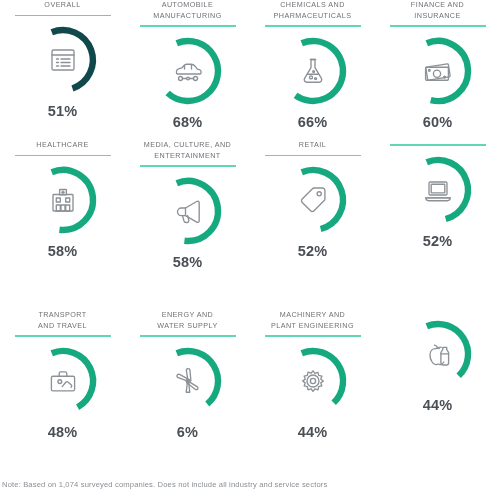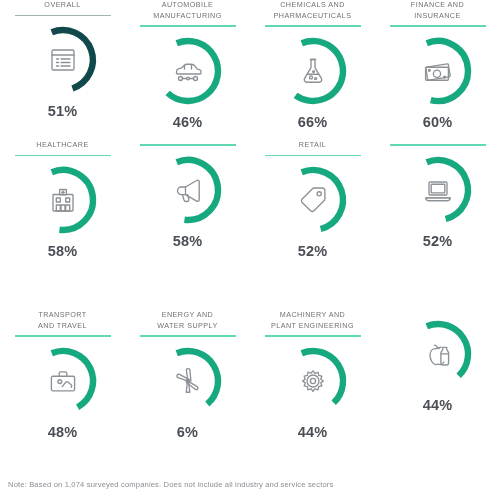--- a/index.html
+++ b/index.html
@@ -75,21 +75,21 @@
   }
   .pct {
     margin-top: 6px;
     font-size: 14.5px;
     font-weight: bold;
     color: #4a4f55;
     letter-spacing: 0.2px;
   }
   .note {
     position: absolute;
-    left: 8px;
+    left: 2px;
     bottom: 11px;
     font-size: 7.6px;
     color: #8a8f94;
     letter-spacing: 0.15px;
   }
 </style>
 </head>
 <body>
 
 <div id="infographic">
@@ -133,21 +133,21 @@
               <path d="M3.5 15.5c0-1 .8-2.2 2-2.6l3.2-1 2.6-2.6c.7-.7 1.6-1.1 2.6-1.1h4.3c1.5 0 2.9.7 3.8 1.9l2.3 3 2.1.6c1 .3 1.6 1 1.6 1.9v1.4c0 .6-.5 1-1 1H4.5c-.6 0-1-.4-1-1z"></path>
               <path d="M11.5 9.4v3.6M18.5 9v4"></path>
               <circle cx="7.5" cy="22.5" r="2"></circle>
               <circle cx="22.5" cy="22.5" r="2"></circle>
               <circle cx="15" cy="22.5" r="1.4"></circle>
               <line x1="9.5" y1="22.5" x2="13.6" y2="22.5"></line>
               <line x1="16.4" y1="22.5" x2="20.5" y2="22.5"></line>
             </svg>
           </div>
         </div>
-        <div class="pct">46%</div>
+        <div class="pct">68%</div>
       </div>
       <div class="cell">
         <div class="cell-head">
           <div class="title">CHEMICALS AND
 PHARMACEUTICALS</div>
           <div class="divider"></div>
         </div>
         <div class="gauge-wrap">
           <svg viewBox="0 0 74 74">
             <path d="M 25.76 9.18 A 30 30 0 1 1 19.54 61.39" fill="none" stroke="#16a97f" stroke-width="6.4" stroke-linecap="butt"></path>
@@ -206,20 +206,22 @@
               <rect x="8.3" y="20" width="4" height="6"></rect>
               <rect x="17.7" y="20" width="4" height="6"></rect>
               <rect x="13" y="20" width="4" height="6"></rect>
             </svg>
           </div>
         </div>
         <div class="pct">58%</div>
       </div>
       <div class="cell">
         <div class="cell-head">
+          <div class="title">MEDIA, CULTURE, AND
+ENTERTAINMENT</div>
           <div class="divider"></div>
         </div>
         <div class="gauge-wrap">
           <svg viewBox="0 0 74 74">
             <path d="M 25.76 9.18 A 30 30 0 1 1 33.45 66.79" fill="none" stroke="#16a97f" stroke-width="6.4" stroke-linecap="butt"></path>
           </svg>
           <div class="icon-slot">
             <svg viewBox="0 0 30 30">
               <path d="M26.2 6.8c0-1.3-1.4-2-2.5-1.3L12.5 12H8.2c-2 0-3.7 1.7-3.7 3.8s1.7 3.8 3.7 3.8h4.3l11.2 6.5c1.1.7 2.5 0 2.5-1.3z"></path>
               <path d="M12.5 12v7.6"></path>

